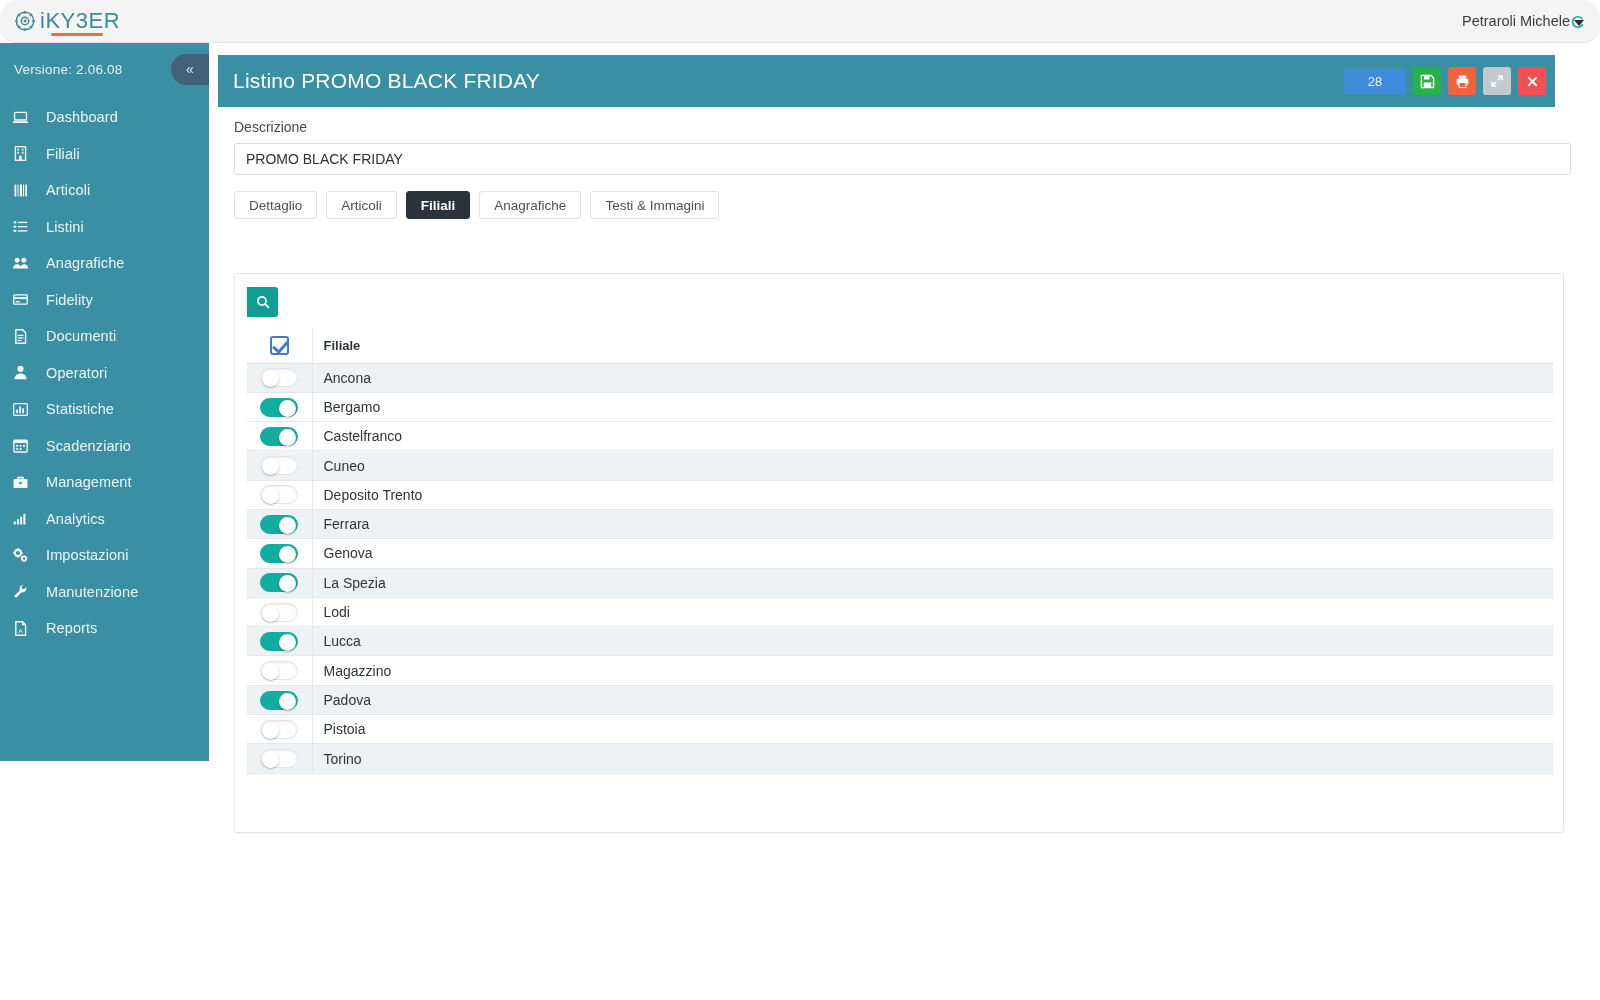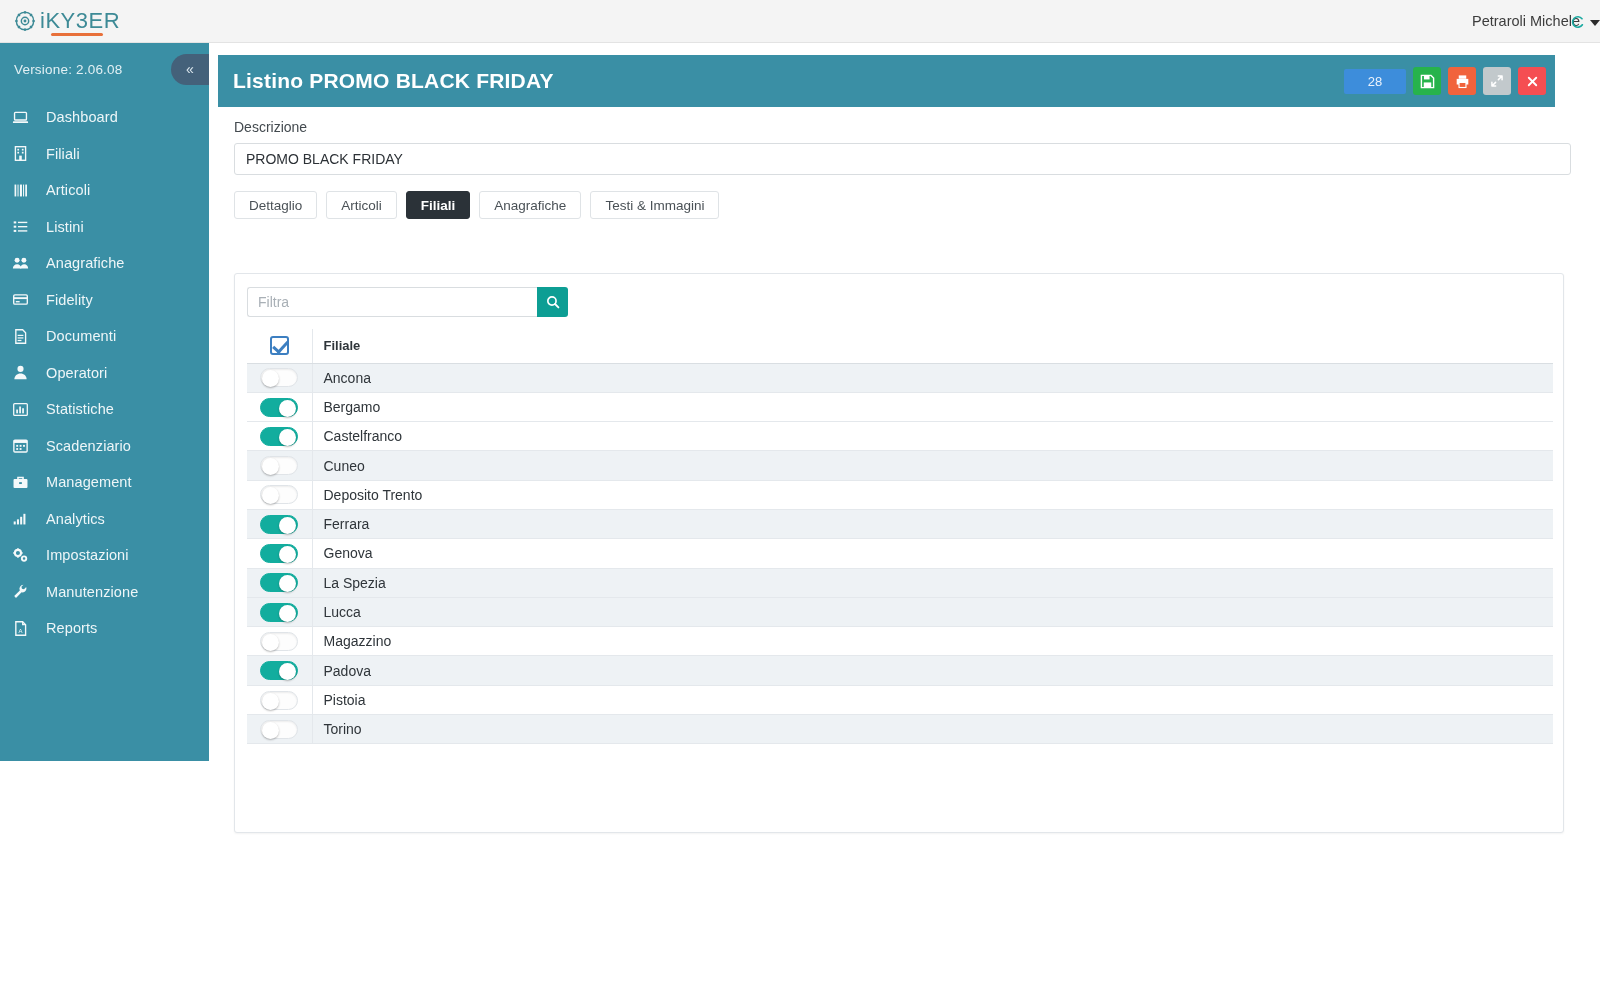--- a/index.html
+++ b/index.html
@@ -9,37 +9,38 @@
     background: #ffffff; overflow: hidden;
   }
 
   
   .topbar {
     position: absolute; top: 0; left: 0; width: 1600px; height: 43px;
     background: #f4f4f4;
     border-bottom: 1px solid #e3e3e3;
     display: flex; align-items: center; justify-content: space-between;
     z-index: 20;
+    border-radius: 17px;
   }
   .logo-wrap { display: flex; align-items: center; padding-left: 14px; gap: 4px; }
   .logo-mark { width: 22px; height: 22px; flex: 0 0 22px; }
   .logo-text {
     font-size: 22px; letter-spacing: .5px; font-weight: 400;
     color: #3d8a96; position: relative; line-height: 1;
     font-family: "Liberation Sans", sans-serif;
   }
   .logo-text .lt-i { color: #3d8a96; }
   .logo-text .lt-ky { color: #3d8a96; }
   .logo-underline {
     position: absolute; left: 11px; bottom: -4px; width: 52px; height: 3px;
     background: #e8703a; border-radius: 2px;
   }
   .user-wrap {
-    display: flex; align-items: center; gap: 10px;
-    font-size: 14.5px; color: #3c3c3c;
+    display: flex; align-items: center; gap: 4px;
+    padding-right: 16px; font-size: 14.5px; color: #3c3c3c;
     position: relative;
   }
   .spinner-arc {
     position: absolute; right: 15px; top: 2px; width: 15px; height: 15px;
   }
   .caret-down {
     width: 0; height: 0; border-left: 5px solid transparent;
     border-right: 5px solid transparent; border-top: 6px solid #2b2b2b;
     margin-top: 3px;
   }
@@ -80,21 +81,21 @@
   .main {
     position: absolute; top: 43px; left: 209px;
     width: 1391px; height: 957px; background: #ffffff;
   }
   .panel-header {
     position: absolute; left: 9px; top: 12px; width: 1337px; height: 52px;
     background: #3a8fa5; display: flex; align-items: center;
     justify-content: space-between; padding: 0 9px 0 15px;
   }
   .panel-title {
-    color: #ffffff; font-size: 21px; font-weight: 700; letter-spacing: .2px;
+    color: #ffffff; font-size: 21px; font-weight: 400; letter-spacing: .2px;
   }
   .hdr-btns { display: flex; align-items: center; gap: 7px; }
   .badge-count {
     background: #3d8ddb; color: #eaf2fc; font-size: 13px;
     width: 62px; height: 25px; display: flex; align-items: center;
     justify-content: center; border-radius: 2px;
   }
   .ico-btn {
     width: 28px; height: 28px; border-radius: 3px;
     display: flex; align-items: center; justify-content: center;
@@ -495,21 +496,20 @@
         <div class="tab">Dettaglio</div>
         <div class="tab">Articoli</div>
         <div class="tab active">Filiali</div>
         <div class="tab">Anagrafiche</div>
         <div class="tab">Testi &amp; Immagini</div>
       </div>
   </div>
 
   <div class="card">
     <div class="filter-row">
-      <input class="filter-input" type="text" placeholder="Filtra" style="">
       <button class="filter-btn">
         <svg width="14" height="14" viewBox="0 0 16 16">
           <circle cx="6.8" cy="6.8" r="4.7" fill="none" stroke="#fff" stroke-width="1.9"></circle>
           <line x1="10.3" y1="10.3" x2="14.2" y2="14.2" stroke="#fff" stroke-width="2.1" stroke-linecap="round"></line>
         </svg>
       </button>
     </div>
 
     <table class="grid">
       <thead>
@@ -546,20 +546,24 @@
             <td class="col-name">Ferrara</td>
           </tr>
           <tr class="row-even">
             <td class="col-toggle"><span class="toggle on"><span class="knob"></span></span></td>
             <td class="col-name">Genova</td>
           </tr>
           <tr class="row-odd">
             <td class="col-toggle"><span class="toggle on"><span class="knob"></span></span></td>
             <td class="col-name">La Spezia</td>
           </tr>
+          <tr class="row-even">
+            <td class="col-toggle"><span class="toggle"><span class="knob"></span></span></td>
+            <td class="col-name">Lodi</td>
+          </tr>
           <tr class="row-odd">
             <td class="col-toggle"><span class="toggle on"><span class="knob"></span></span></td>
             <td class="col-name">Lucca</td>
           </tr>
           <tr class="row-even">
             <td class="col-toggle"><span class="toggle"><span class="knob"></span></span></td>
             <td class="col-name">Magazzino</td>
           </tr>
           <tr class="row-odd">
             <td class="col-toggle"><span class="toggle on"><span class="knob"></span></span></td>

